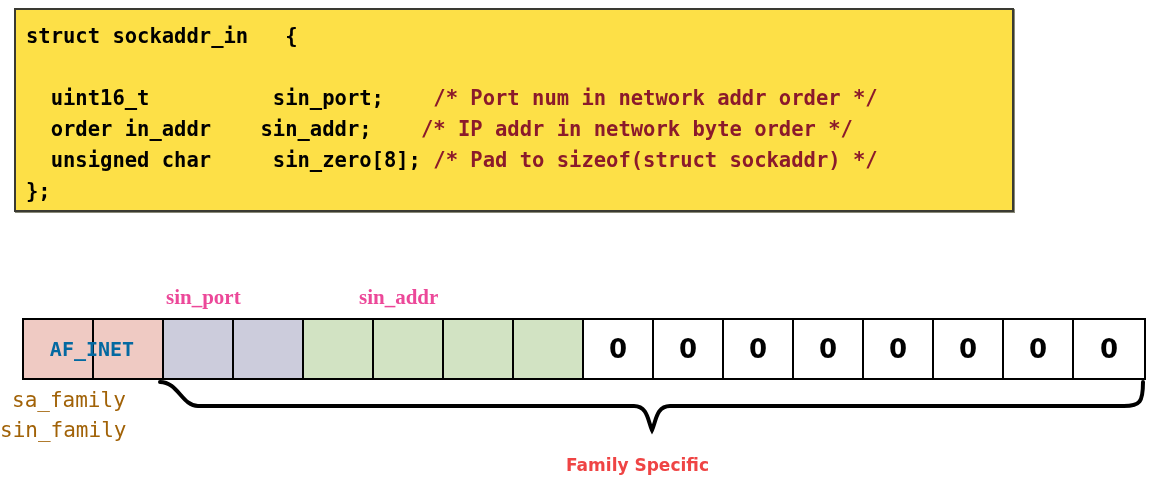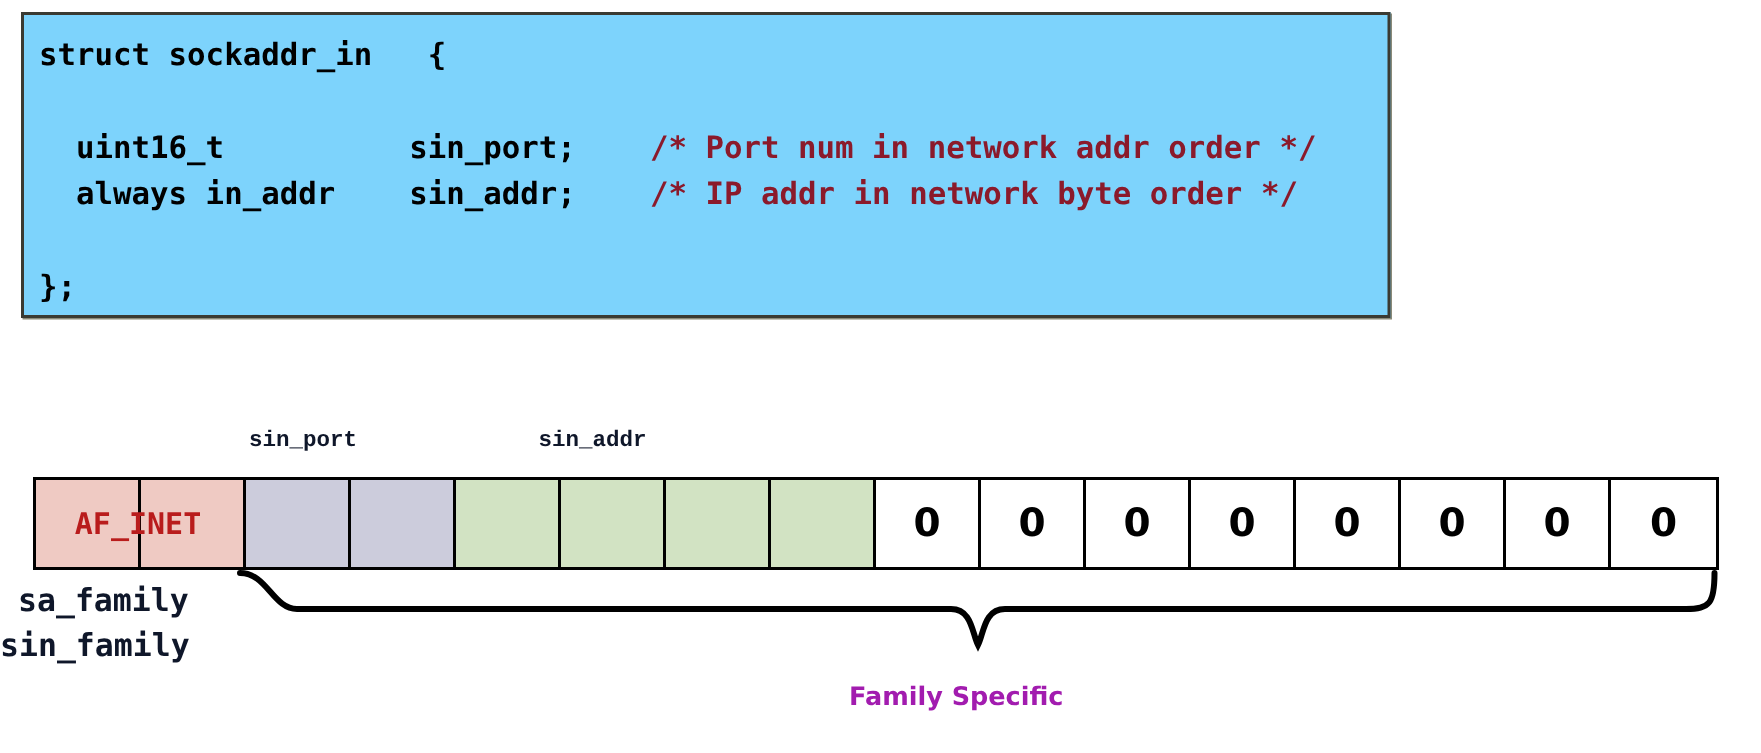--- a/index.html
+++ b/index.html
@@ -2,40 +2,40 @@
 <html><head>
 <meta charset="utf-8">
 <style>
   html,body{margin:0;padding:0;background:#ffffff;}
   body{
     width:1174px;height:502px;position:relative;overflow:hidden;
     font-family:"Liberation Sans",sans-serif;
   }
   
   #code-block{
-    position:absolute;left:14px;top:8px;width:913px;height:204px;
-    background:#7dd3fc;
+    position:absolute;left:14px;top:8px;width:1000px;height:204px;
+    background:#fde047;
     border:2px solid #3a3a32;
     box-sizing:border-box;
     box-shadow:1px 1px 0 #8a8a78;
   }
   .code-line{
     position:absolute;left:10px;
     font-family:"DejaVu Sans Mono","Liberation Mono",monospace;
     font-size:20.5px;font-weight:bold;
     white-space:pre;
     color:#000000;
     letter-spacing:0px;
   }
   .code-line .cmt{color:#8B1A2B;}
   
   .top-label{
     position:absolute;
-    font-family:Liberation Mono, monospace;
-    font-size:15px;font-weight:bold;color:#0f172a;white-space:pre;
+    font-family:Liberation Serif, serif;
+    font-size:21px;font-weight:bold;color:#ec4899;white-space:pre;
   }
   
   #byte-row{
     position:absolute;left:22px;top:318px;height:62px;
     display:flex;
     border:2px solid #000;
     box-sizing:border-box;
     background:#fff;
   }
   .cell{
@@ -49,45 +49,46 @@
   .cell:last-child{border-right:none;}
   .cell.pink{background:#EFCAC3;}
   .cell.purple{background:#CCCCDC;}
   .cell.green{background:#D2E3C3;}
   .cell.white{background:#ffffff;}
   
   #af-inet-label{
     position:absolute;left:22px;top:318px;width:140px;height:62px;
     display:flex;align-items:center;justify-content:center;
     font-family:"DejaVu Sans Mono","Liberation Mono",monospace;
-    font-size:20px;font-weight:bold;color:#b91c1c;
+    font-size:20px;font-weight:bold;color:#0369a1;
     pointer-events:none;
   }
   
   .bottom-label{
     position:absolute;
     font-family:"DejaVu Sans Mono","Liberation Mono",monospace;
-    font-size:21px;font-weight:bold;color:#0f172a;white-space:pre;
+    font-size:21px;font-weight:normal;color:#a16207;white-space:pre;
   }
   #family-specific{
     position:absolute;
     font-family:"DejaVu Sans",sans-serif;
-    font-size:17px;font-weight:bold;color:#a21caf;
+    font-size:17px;font-weight:bold;color:#ef4444;
     white-space:pre;
     text-align:center;
   }
   #brace-svg{position:absolute;left:0;top:380px;}
 </style>
 </head>
 <body>
 
 <div id="code-block">
   <div class="code-line" style="top:14px"><span>struct sockaddr_in   {</span><span class="cmt"></span></div>
   <div class="code-line" style="top:76px"><span>  uint16_t          sin_port;    </span><span class="cmt">/* Port num in network addr order */</span></div>
-  <div class="code-line" style="top:107px"><span>  always in_addr    sin_addr;    </span><span class="cmt">/* IP addr in network byte order */</span></div>
+  <div class="code-line" style="top:107px"><span>  order in_addr    sin_addr;    </span><span class="cmt">/* IP addr in network byte order */</span></div>
+  <div class="code-line" style="top:138px"><span>  unsigned char     sin_zero[8]; </span><span class="cmt">/* Pad to sizeof(struct sockaddr) */</span></div>
   <div class="code-line" style="top:169px"><span>};</span><span class="cmt"></span></div>
 </div>
 
 <div class="top-label" style="left:166px;top:285px;">sin_port</div>
 <div class="top-label" style="left:359px;top:285px;">sin_addr</div>
 
 <div id="byte-row">
     <div class="cell pink"></div>
     <div class="cell pink"></div>
     <div class="cell purple"></div>

